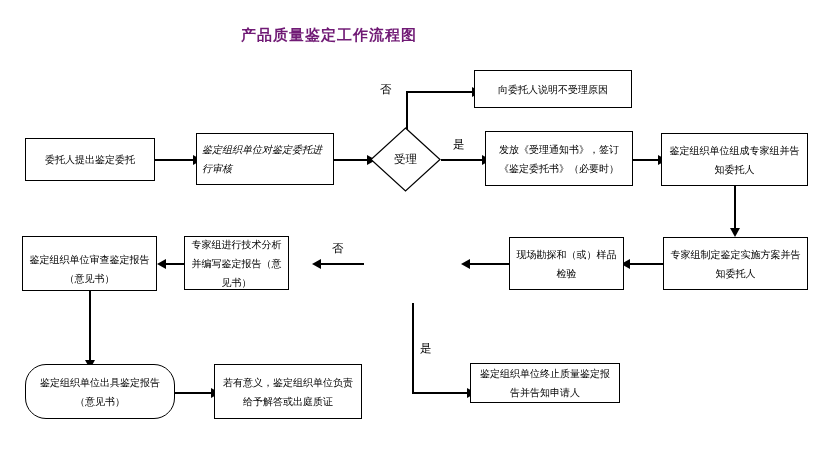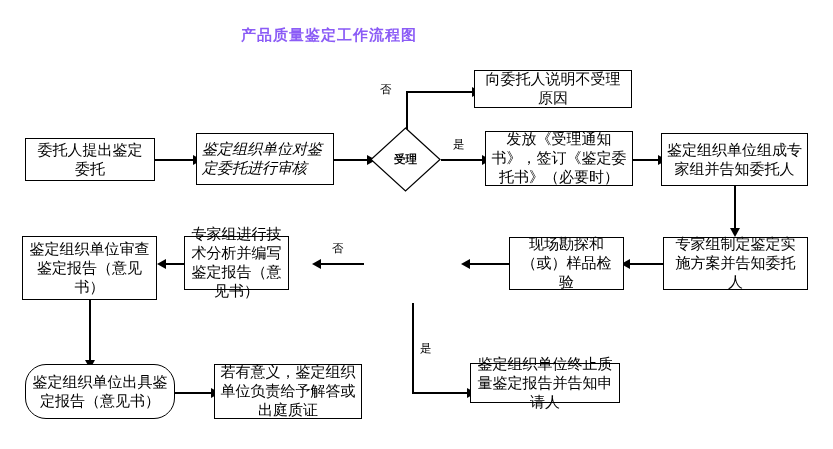--- a/index.html
+++ b/index.html
@@ -18,30 +18,30 @@
     overflow: hidden;
   }
   .title {
     position: absolute;
     left: 0;
     top: 26px;
     width: 658px;
     text-align: center;
     font-size: 15px;
     font-weight: bold;
-    color: #8b5cf6;
+    color: #701a75;
     letter-spacing: 1px;
   }
   .node {
     position: absolute;
     box-sizing: border-box;
     border: 1px solid #000000;
     background: #ffffff;
     color: #000000;
-    font-size: 15px;
+    font-size: 10px;
     line-height: 19px;
     display: flex;
     align-items: center;
     justify-content: center;
     text-align: center;
     padding: 2px 5px;
     z-index: 3;
   }
   .node span { display: block; width: 100%; }
 
@@ -58,21 +58,20 @@
     position: absolute;
     left: 0; top: 0;
     width: 100%; height: 100%;
     display: flex;
     align-items: center;
     justify-content: center;
     text-align: center;
     font-size: 11.5px;
     line-height: 17px;
     color: #000000;
-    font-weight: bold;
   }
 
   .edge {
     position: absolute;
     background: #000000;
     z-index: 1;
   }
   .edge.h { height: 1.6px; }
   .edge.v { width: 1.6px; }
 
@@ -191,21 +190,21 @@
 
   <div class="node" style="left:509px; top:237px; width:115px; height:53px;">
     <span>现场勘探和（或）样品检验</span>
   </div>
 
 
   <div class="node" style="left:184px; top:236px; width:105px; height:54px;">
     <span>专家组进行技术分析并编写鉴定报告（意见书）</span>
   </div>
 
-  <div class="node" style="left:22px; top:236px; width:135px; height:64px;">
+  <div class="node" style="left:22px; top:236px; width:135px; height:55px;align-items:flex-end;">
     <span>鉴定组织单位审查鉴定报告（意见书）</span>
   </div>
 
   <div class="node" style="left:25px; top:364px; width:150px; height:55px;border-radius:21px;">
     <span>鉴定组织单位出具鉴定报告（意见书）</span>
   </div>
 
   <div class="node" style="left:214px; top:364px; width:148px; height:55px;">
     <span>若有意义，鉴定组织单位负责给予解答或出庭质证</span>
   </div>

